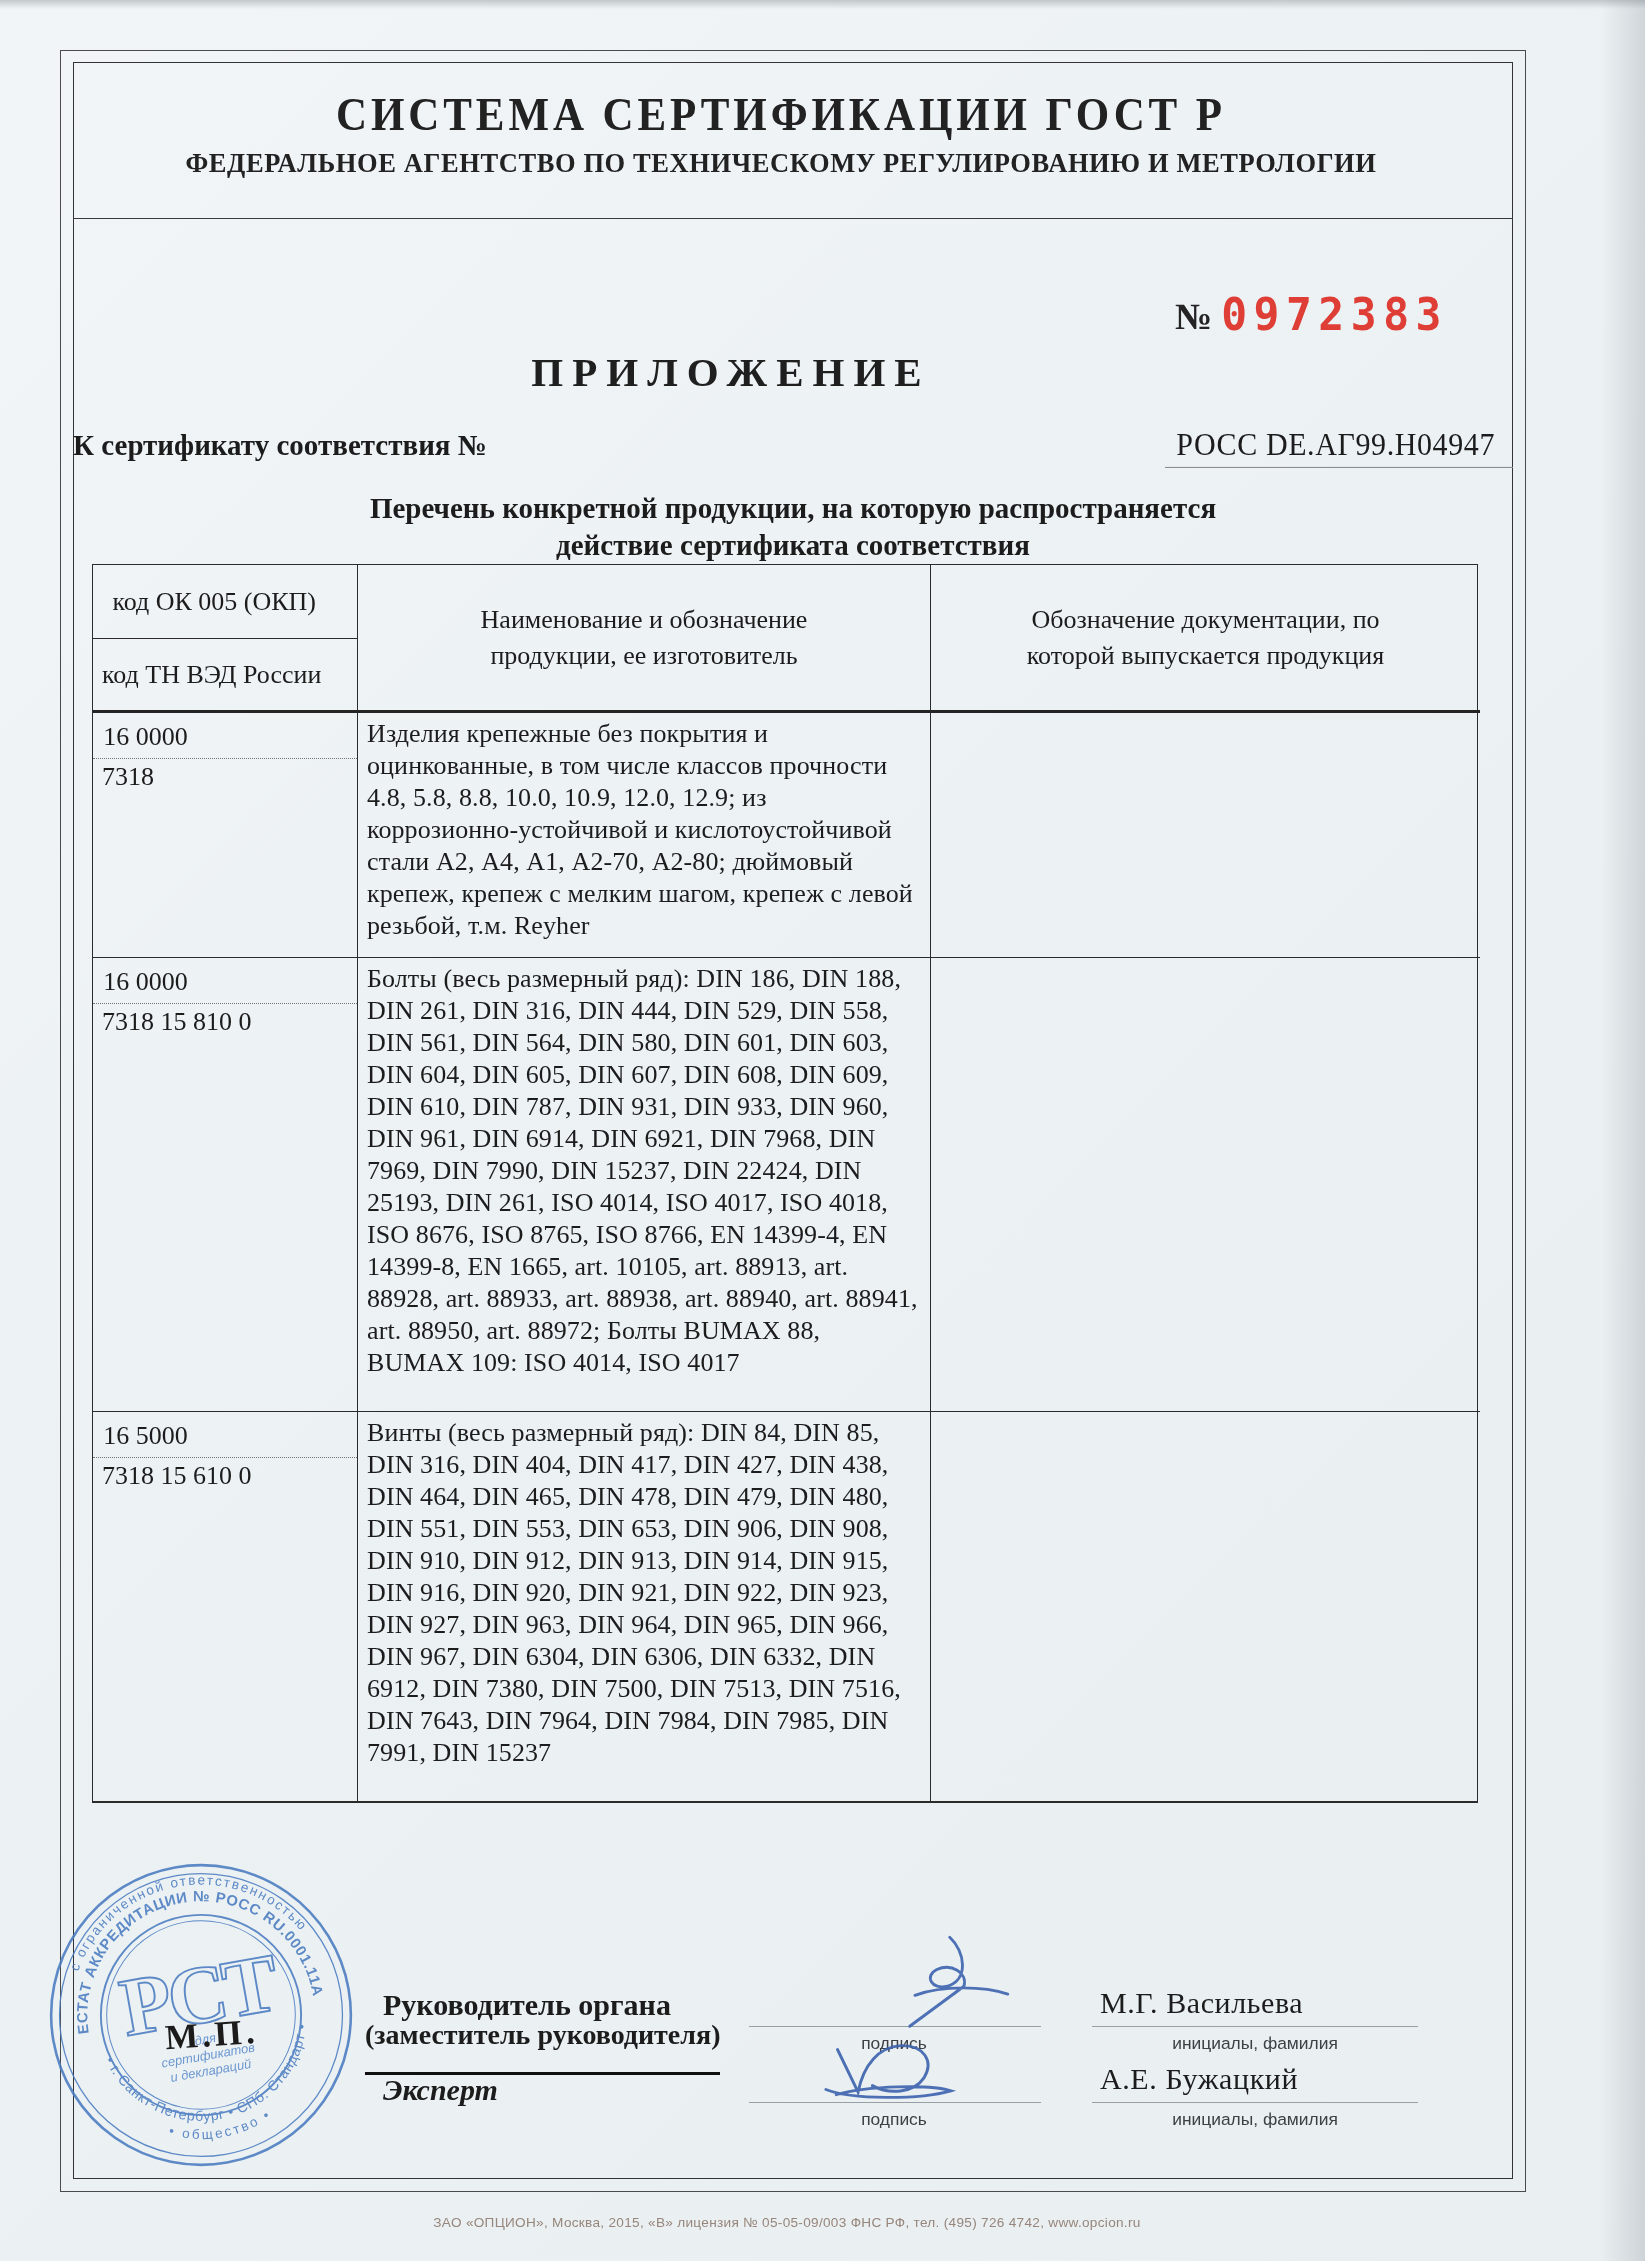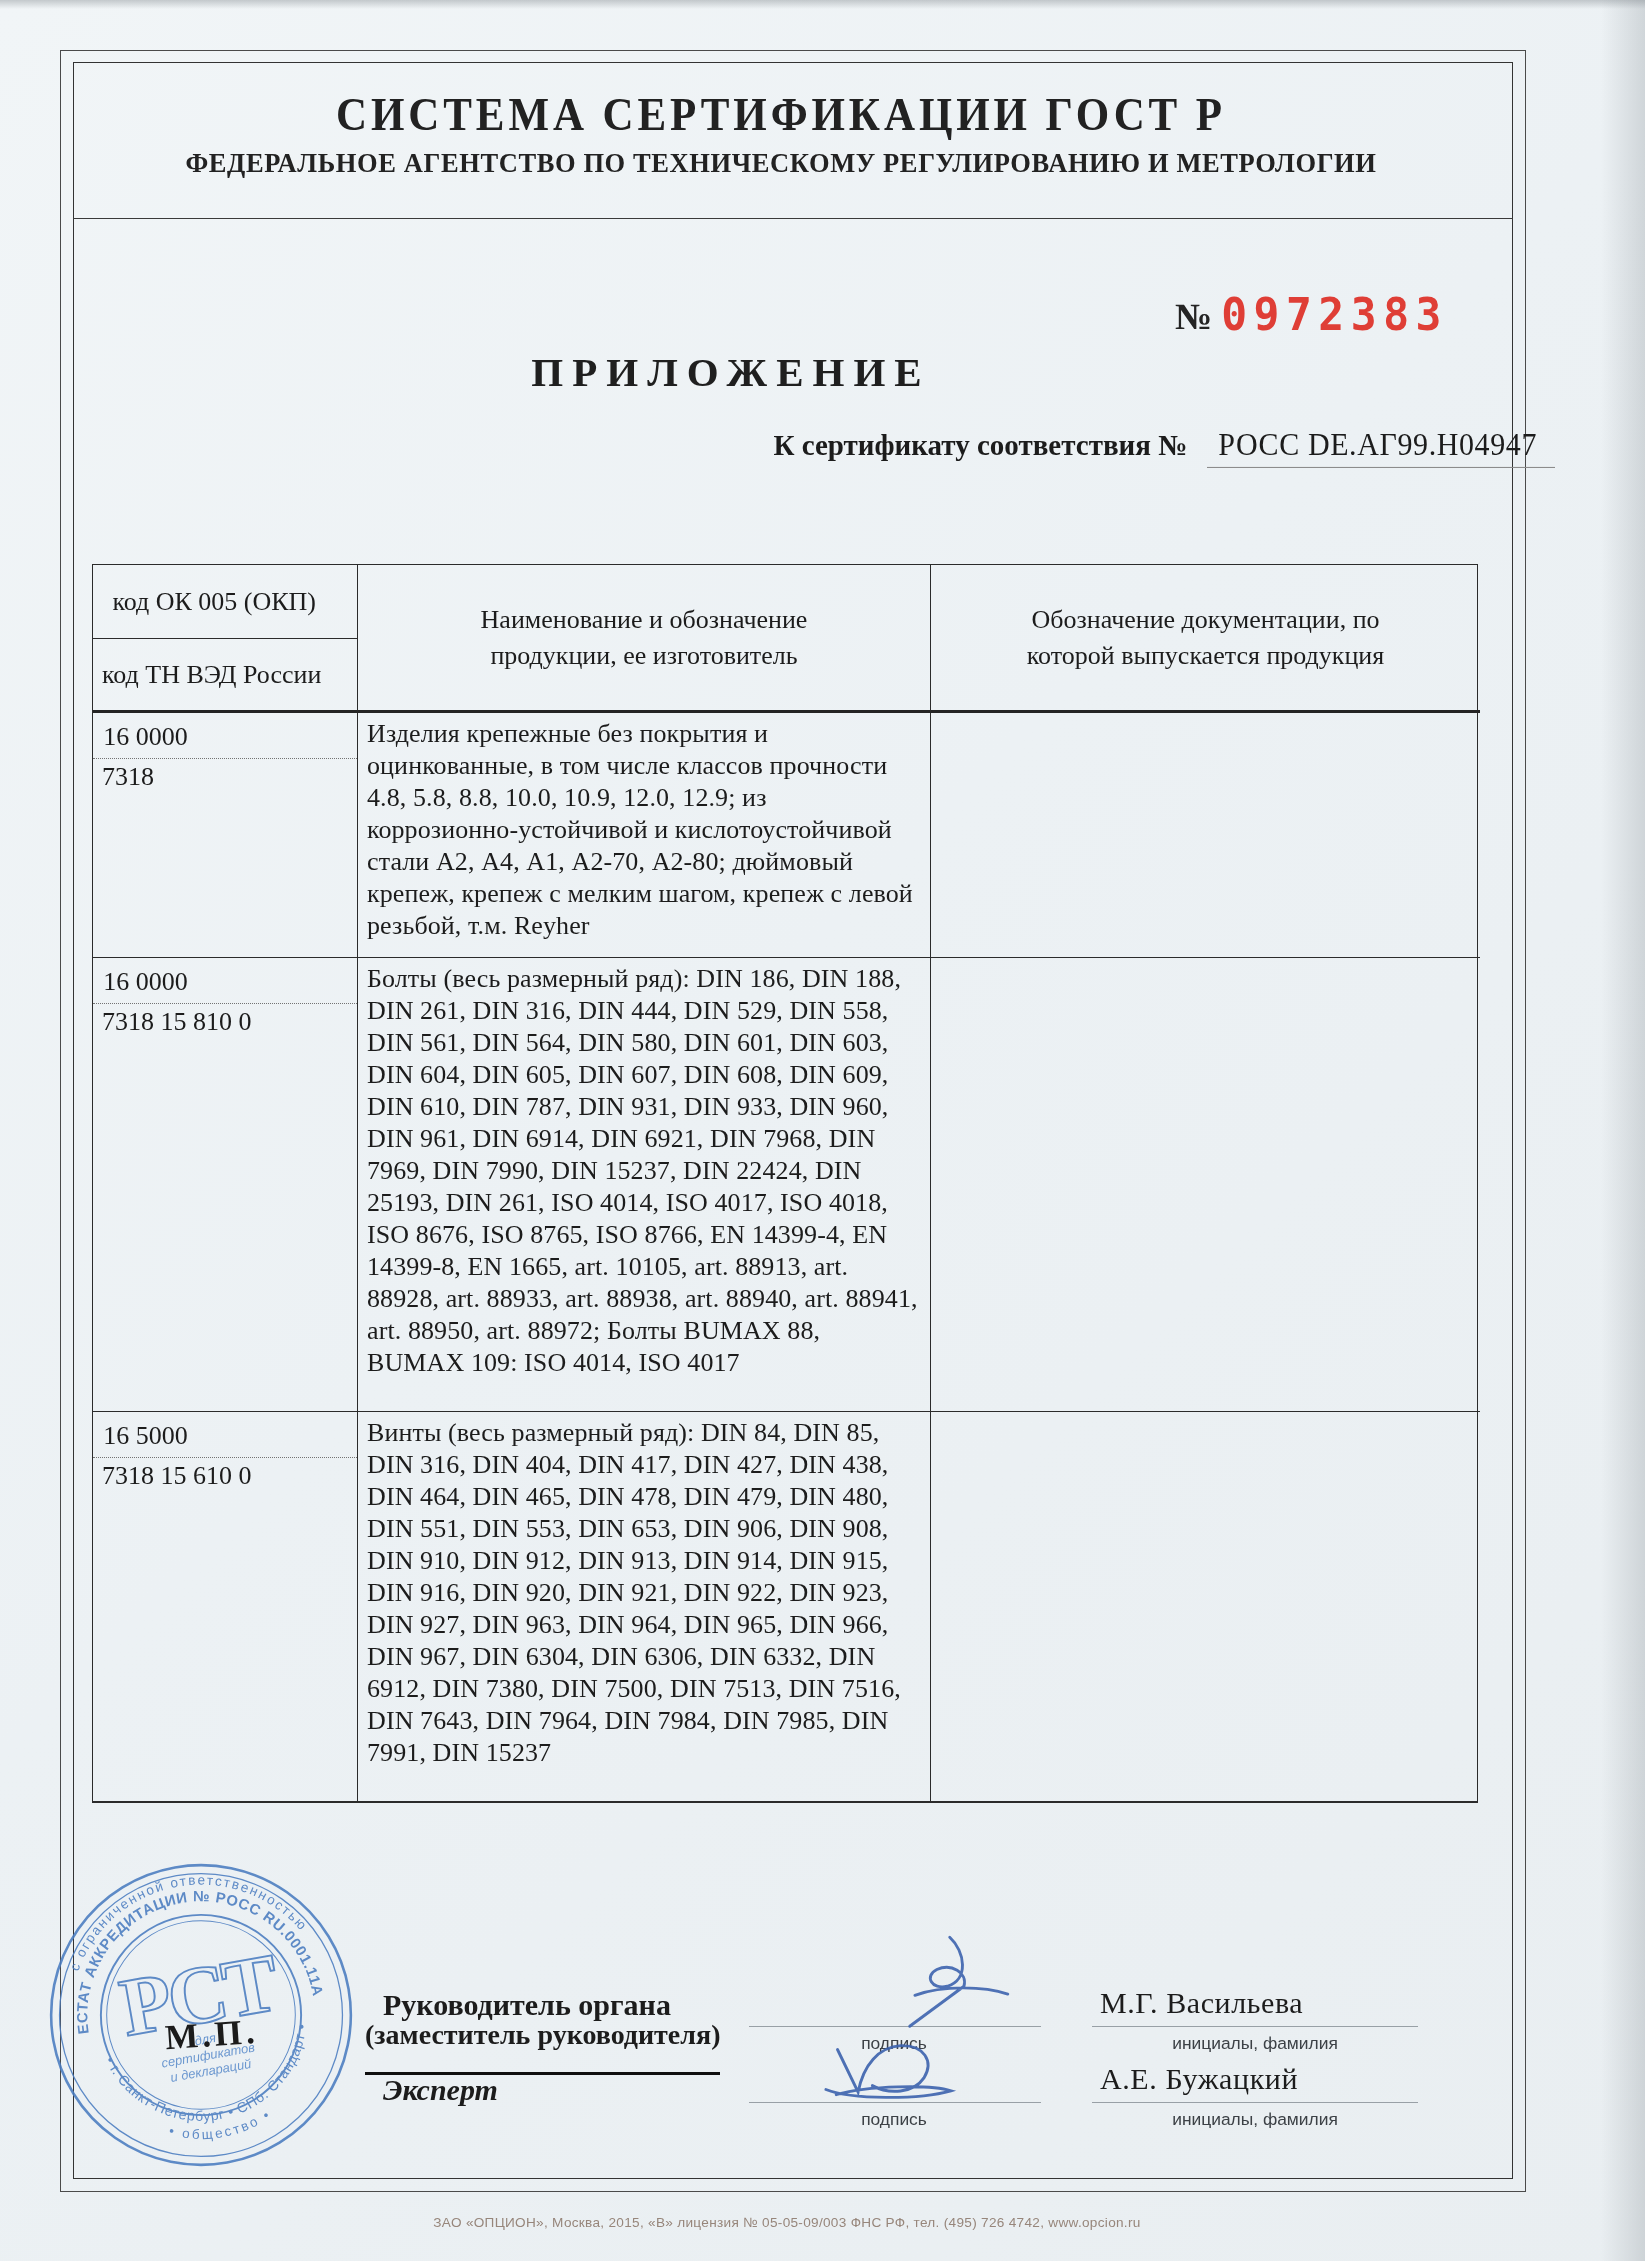--- a/index.html
+++ b/index.html
@@ -22,21 +22,21 @@
   .agency{margin-top:9px;font-size:26.5px;font-weight:bold;letter-spacing:0.6px;color:#222;}
   .head-rule{position:absolute;left:73px;top:218px;width:1440px;height:0;
     border-top:1.9px solid #3a3a3a;}
   .blank-number{position:absolute;left:1175px;top:289px;display:flex;align-items:baseline;gap:9px;}
   .blank-number .no-sign{font-size:37px;font-weight:bold;color:#242424;}
   .blank-number .digits{font-family:"DejaVu Sans Mono",monospace;font-size:43px;
     font-weight:bold;letter-spacing:6.5px;color:#df3e36;transform:scaleY(1.05);}
   .doc-title{position:absolute;left:73px;top:348px;width:1316px;text-align:center;
     font-size:41px;font-weight:bold;letter-spacing:9px;color:#1f1f1f;}
   .cert-line{position:absolute;left:73px;top:428px;width:1440px;display:flex;
-    justify-content:flex-end;align-items:baseline;gap:19.4px;padding-left:42px;}
+    justify-content:space-between;align-items:baseline;gap:19.4px;}
   .cert-line .lbl{font-size:29px;font-weight:bold;}
   .cert-line .cert-no{font-size:30px;letter-spacing:0.6px;border-bottom:1.3px solid #8a8a8a;
     padding:0 18px 3.9px 11.6px;transform:scaleY(1.05);}
   .subtitle{position:absolute;left:73px;top:490px;width:1440px;text-align:center;
     font-size:29px;font-weight:bold;line-height:37px;}
   
   .ptable{position:absolute;left:92px;top:564px;width:1386px;
     display:grid;grid-template-columns:265px 573px 549px;
     grid-template-rows:148px 245px 454px 389px;
     border:1.9px solid #2b2b2b;border-bottom-width:2.6px;box-sizing:border-box;
@@ -103,20 +103,24 @@
     <span class="digits">0972383</span>
   </div>
 
   <div class="doc-title">ПРИЛОЖЕНИЕ</div>
 
   <div class="cert-line">
     <span class="lbl">К сертификату соответствия №</span>
     <span class="cert-no">РОСС DE.АГ99.Н04947</span>
   </div>
 
+  <div class="subtitle">
+    <div>Перечень конкретной продукции,  на которую распространяется</div>
+    <div>действие сертификата соответствия</div>
+  </div>
 
   <div class="ptable">
 
     <div class="cell hcell h1">
       <div class="h1top">код ОК 005 (ОКП)</div>
       <div class="h1bot">код ТН ВЭД России</div>
     </div>
     <div class="cell hcell hmid">Наименование и обозначение продукции, ее изготовитель</div>
     <div class="cell hcell hmid last">Обозначение документации, по которой выпускается продукция</div>
 

